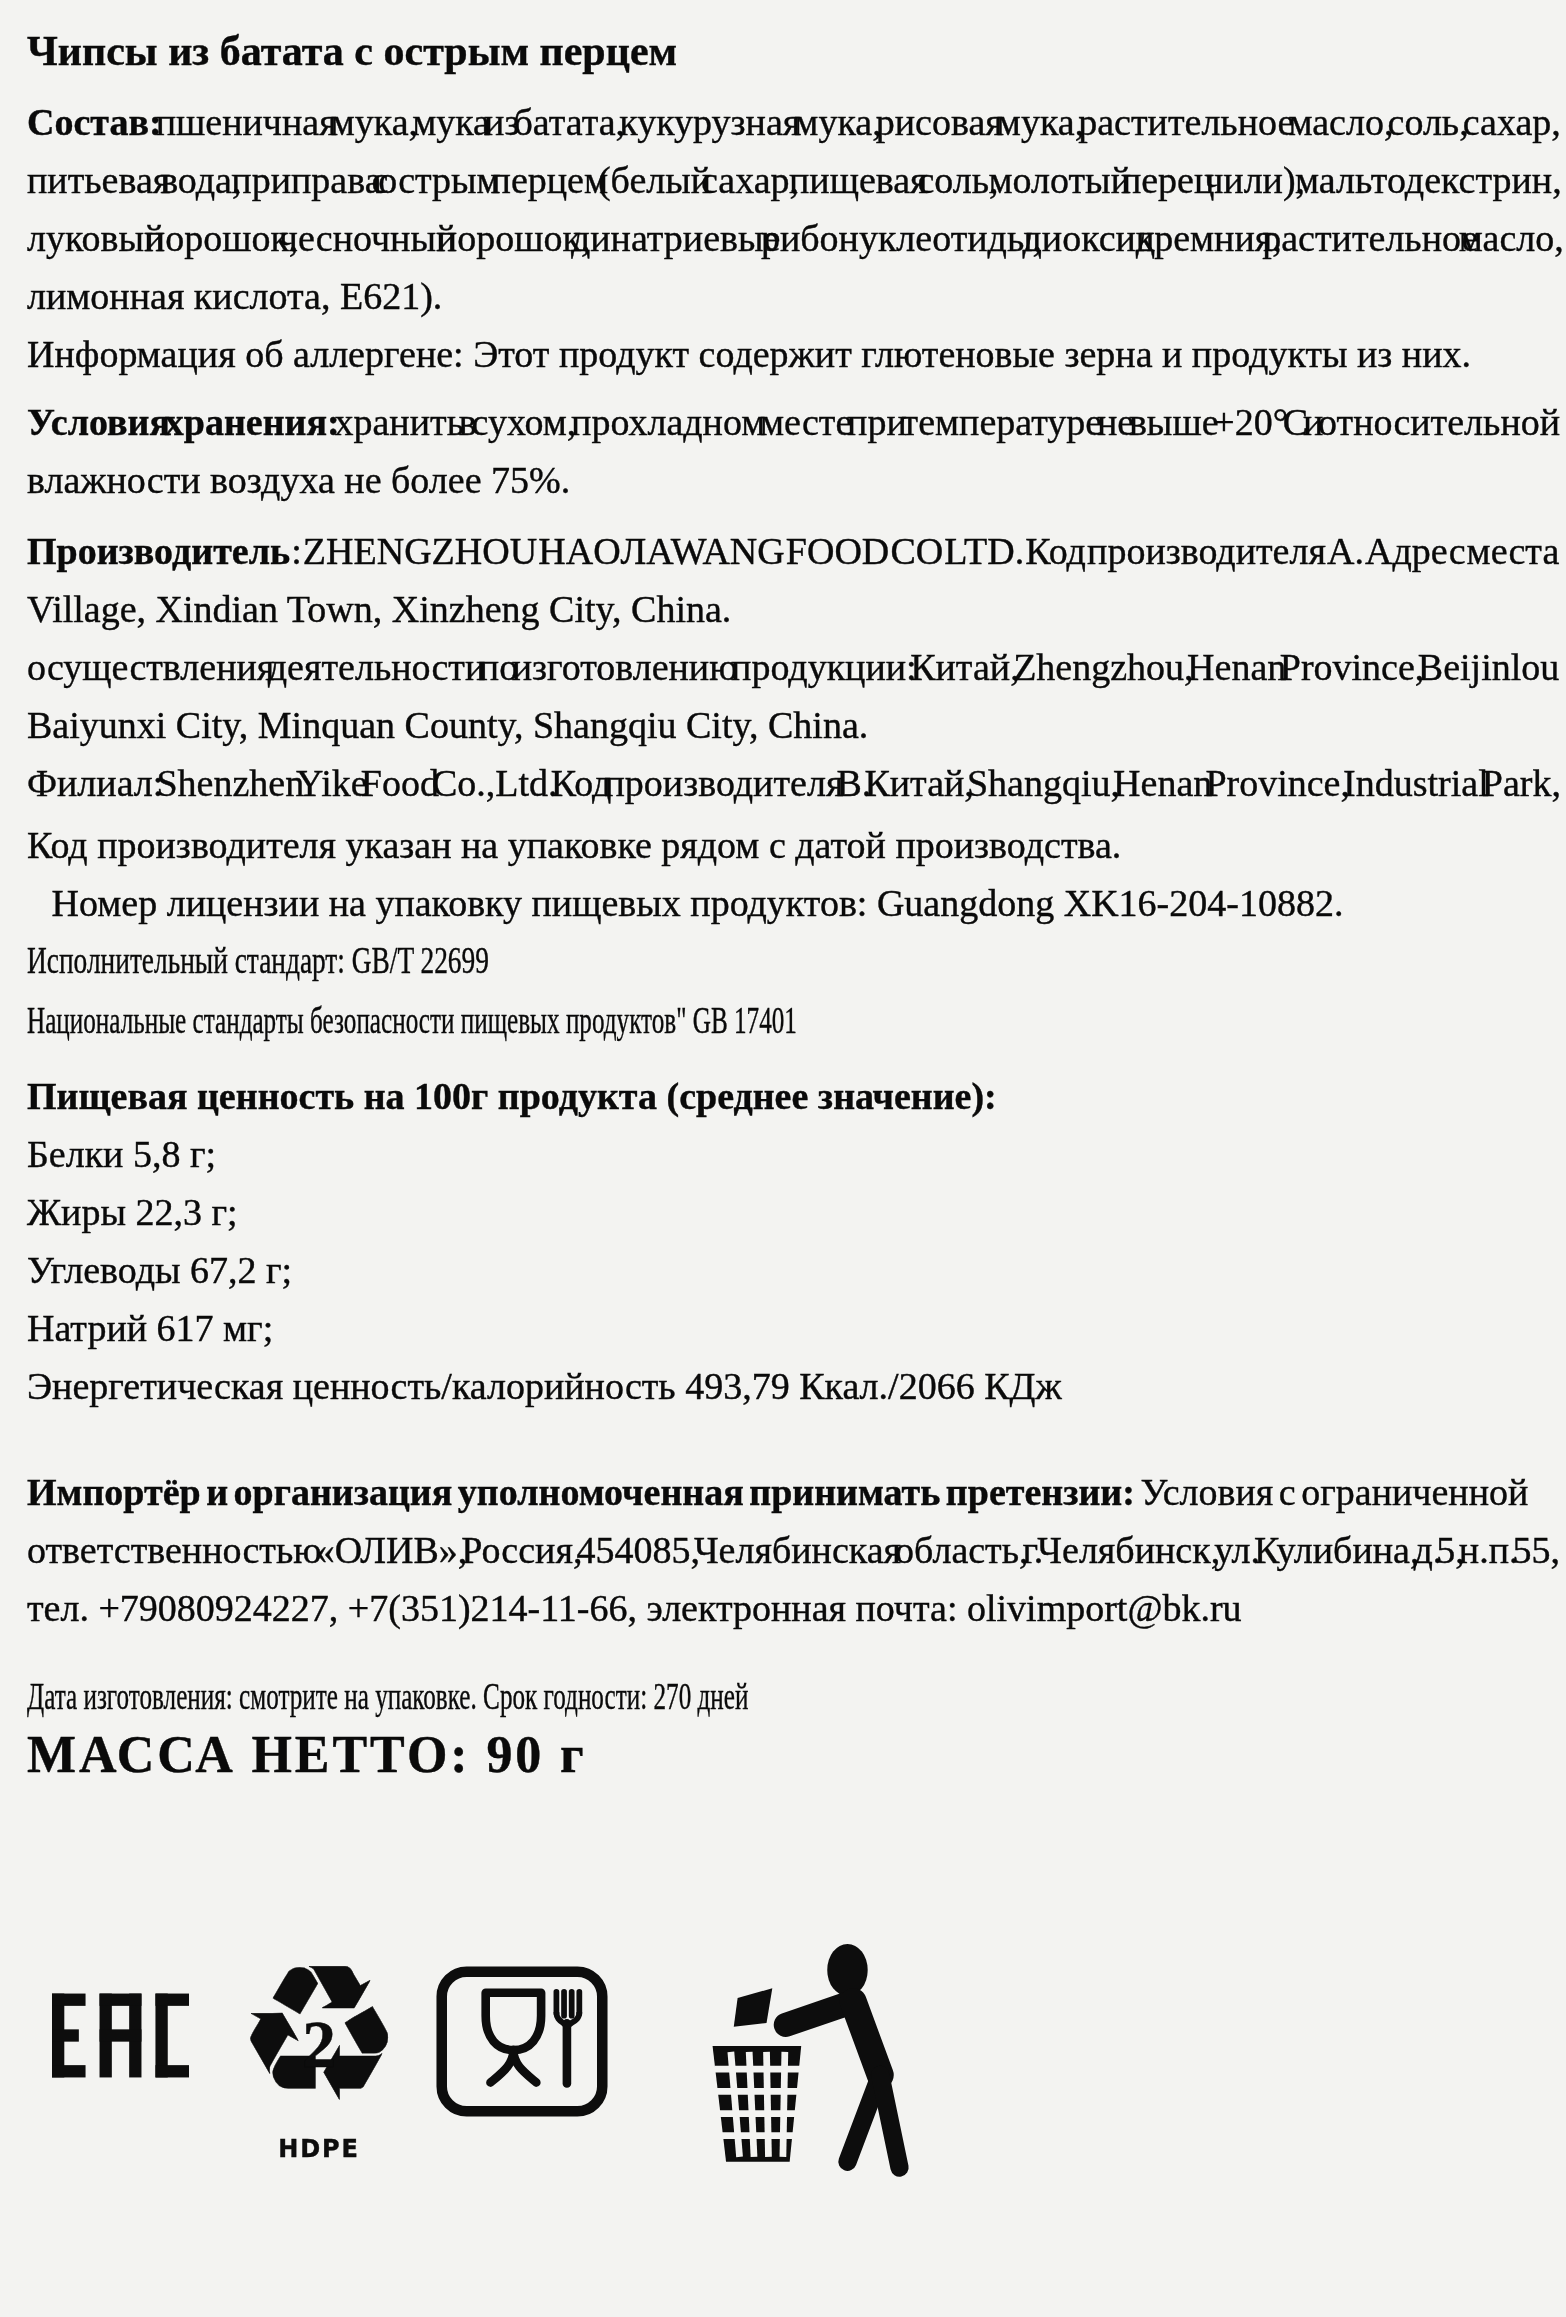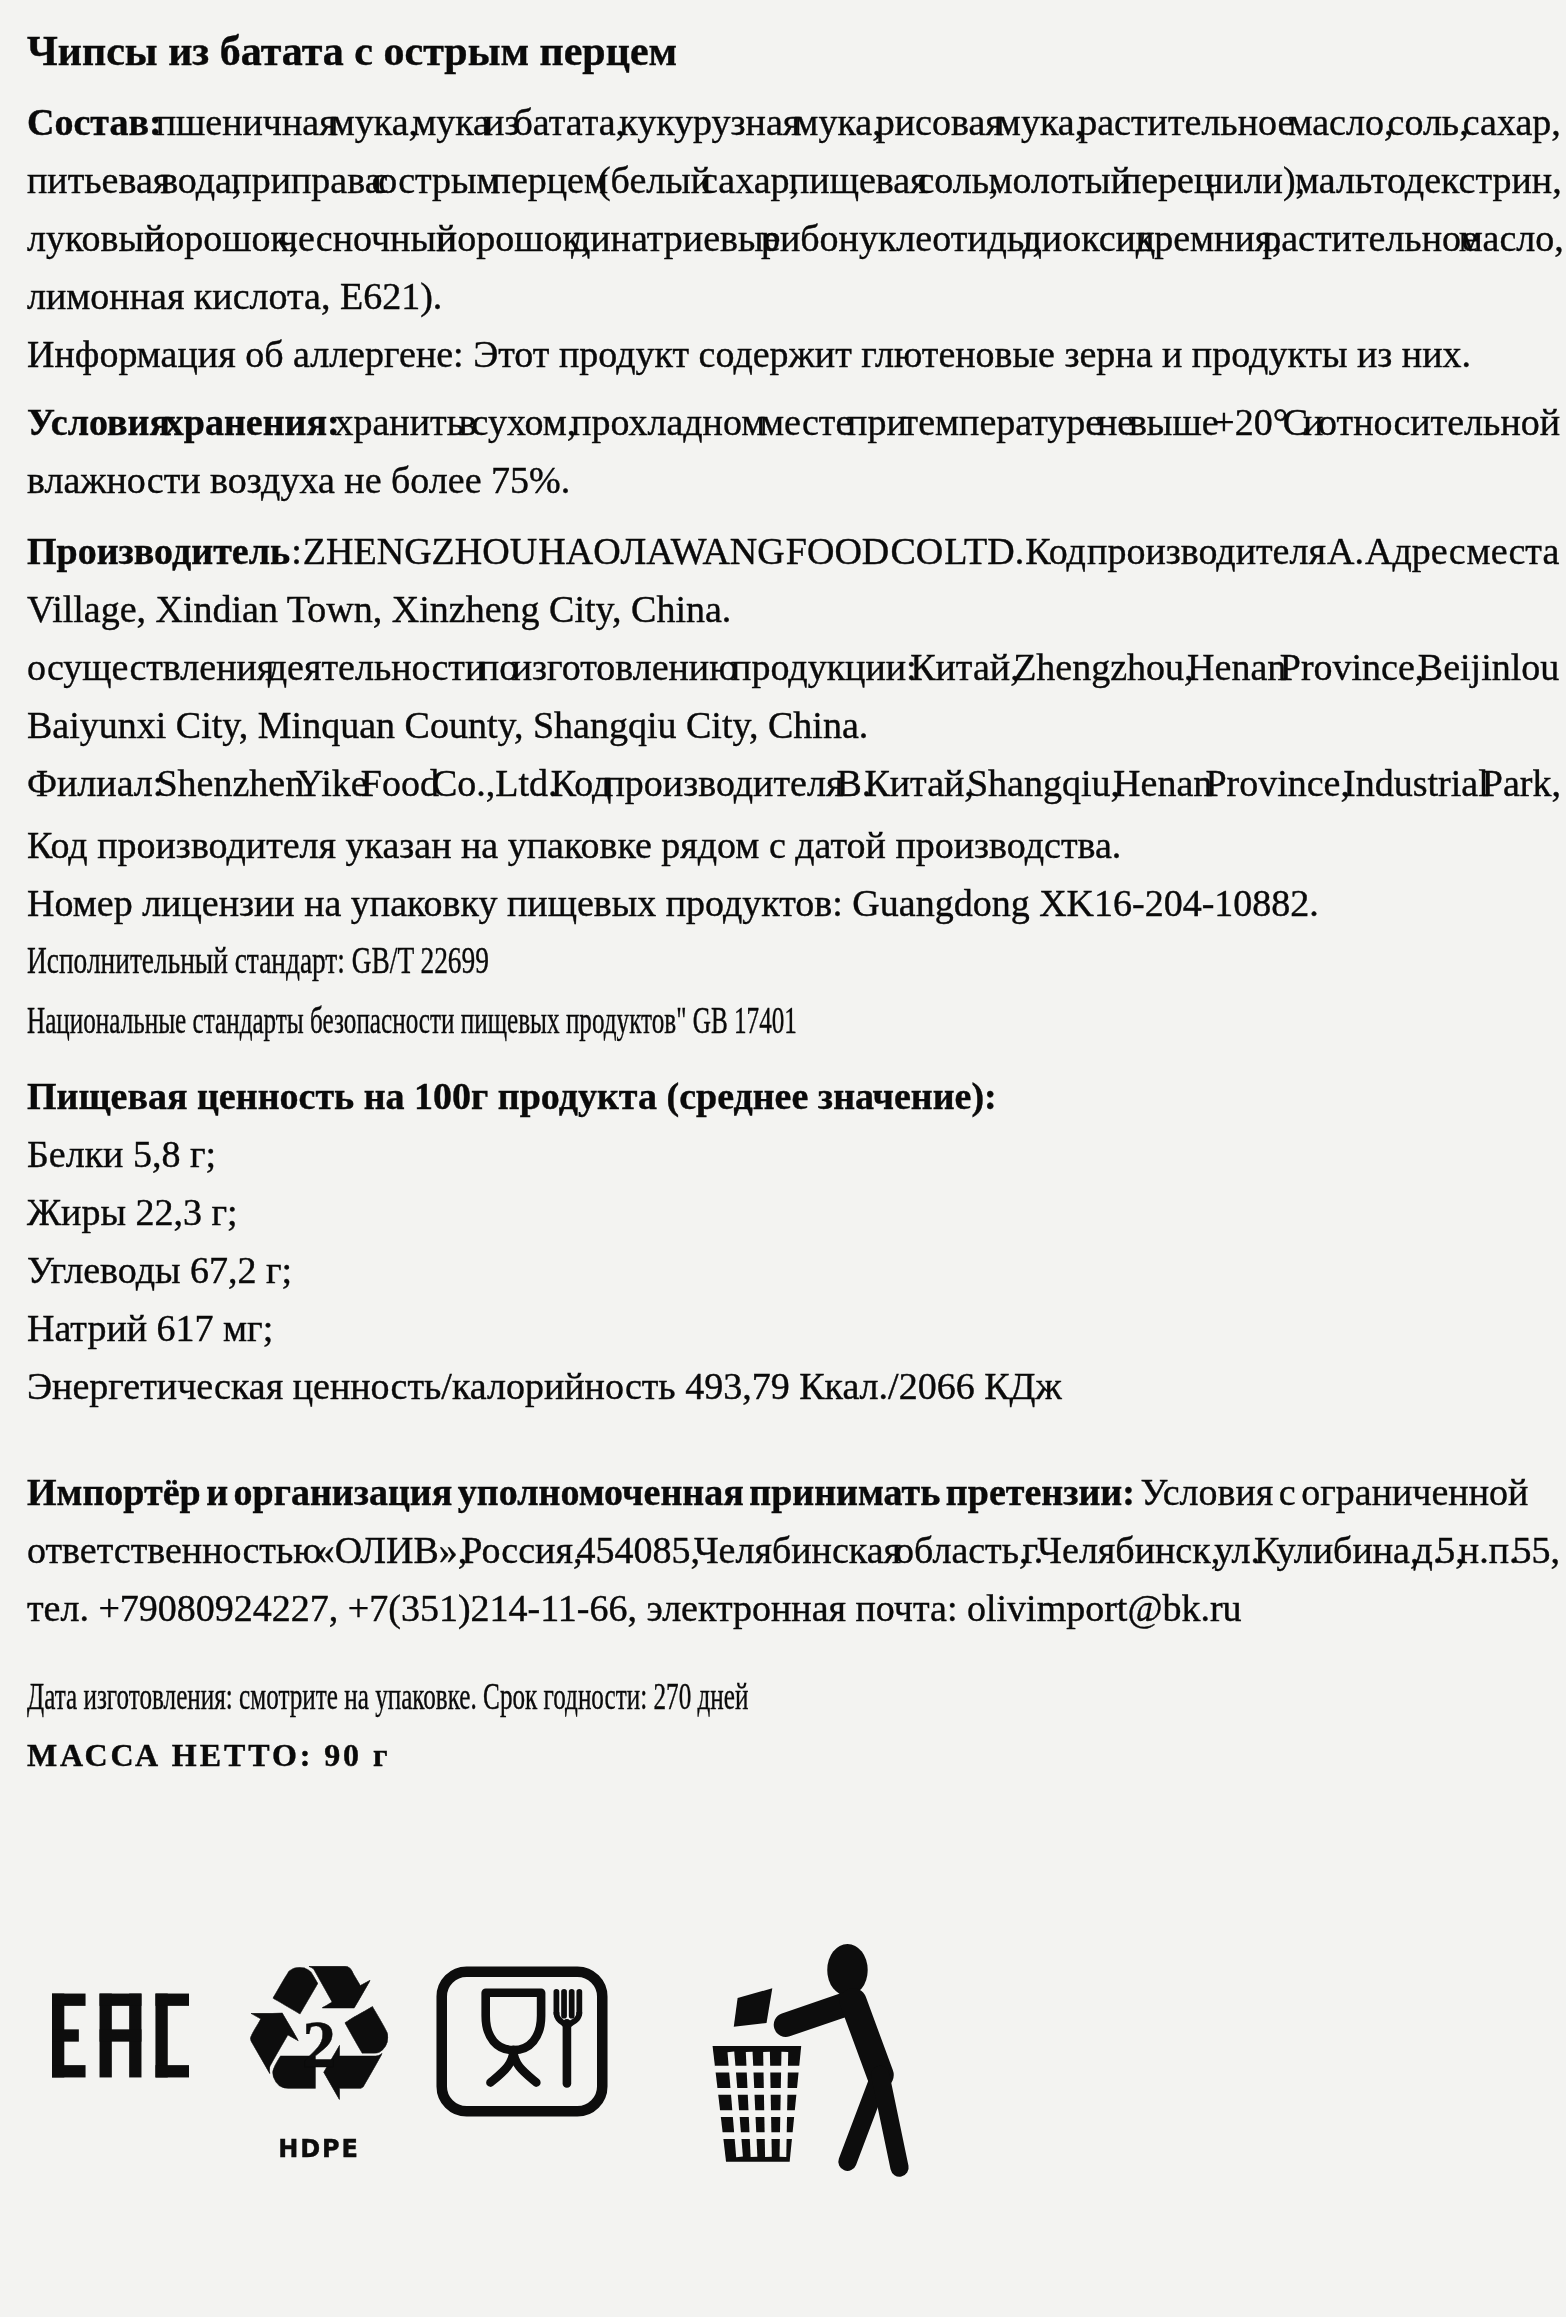--- a/index.html
+++ b/index.html
@@ -32,29 +32,29 @@
   .p-natl .line{ transform:scaleX(.68); }
   .p-dates .line{ transform:scaleX(.68); }
   
   .p-composition{ margin-top:7.7px; }
   .p-irradiation{ margin-top:9.7px; }
   .p-allergen{ margin-top:0; }
   .p-storage{ margin-top:9.7px; }
   .p-manufacturer{ margin-top:13.5px; }
   .p-branch{ margin-top:0; }
   .p-code-note{ margin-top:3.9px; }
-  .p-license{ margin-top:0; }
+  .p-license{ margin-top:0;text-align:center; }
   .p-exec{ margin-top:0; }
   .p-natl{ margin-top:1.9px; }
   .p-nutrition-header{ margin-top:17.4px; }
   .p-nutrition-values{ margin-top:0; }
   .p-importer{ margin-top:48px; }
   .p-dates{ margin-top:31px; }
   .p-net-weight{ margin-top:0; }
-  .p-net-weight .line{ font-size:32px; letter-spacing:2.9px; }
+  .p-net-weight .line{ font-size:52px; letter-spacing:2.9px; }
   
   .icons{
     position:relative; margin-top:154px; height:251px;
   }
   .icon-abs{ position:absolute; }
   .eac{ left:25px; top:25px; }
   .recycle-col{ left:205px; top:1.9px; width:174px; text-align:center; }
   .recycle-glyph{
     display:block; font-family:"DejaVu Sans",sans-serif;
     font-size:189px; line-height:189px; color:#0d0d0d;

